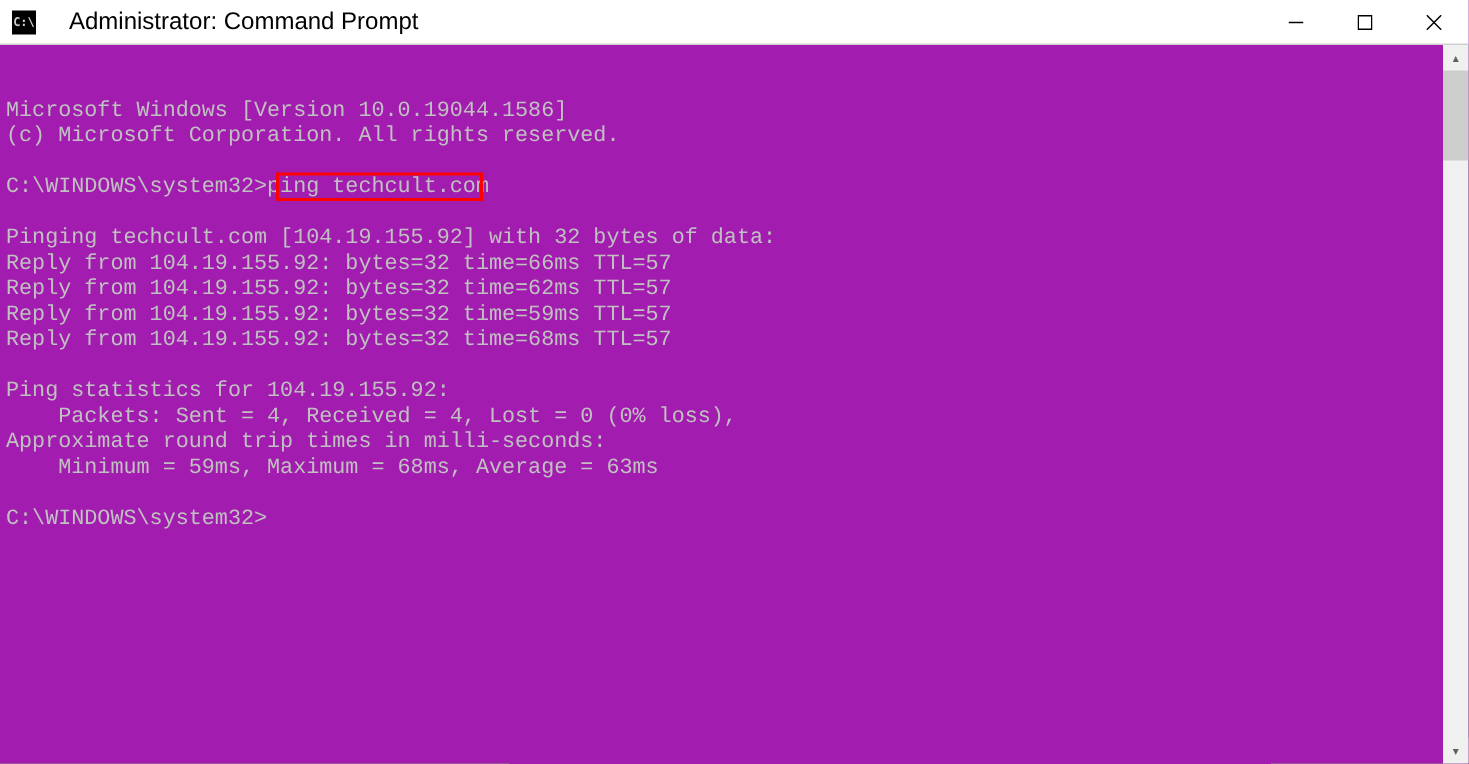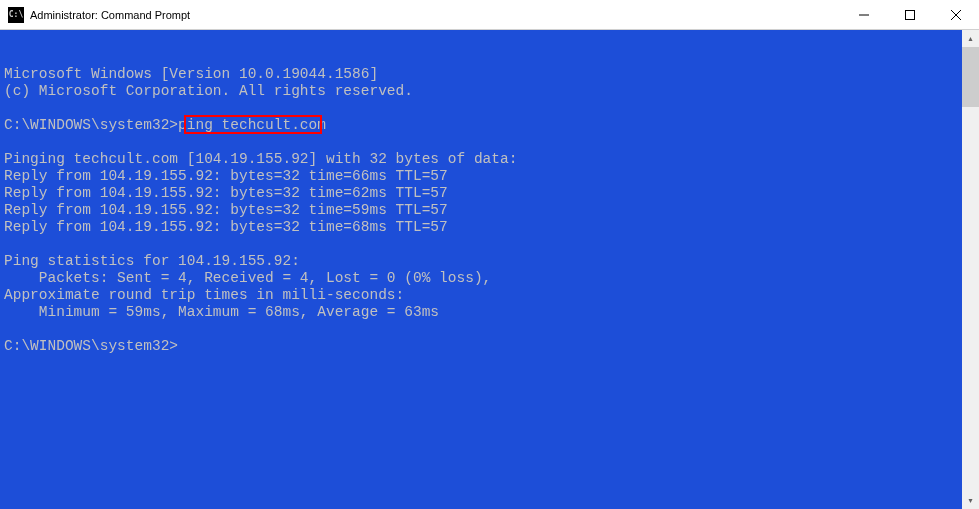--- a/index.html
+++ b/index.html
@@ -30,22 +30,23 @@
       background: #000;
       display: flex;
       align-items: center;
       justify-content: center;
       color: #ccc;
       font-size: 8px;
       font-family: Consolas, monospace;
       font-weight: bold;
     }
     .titlebar-text {
-      font-size: 11px;
+      font-size: 16px;
       color: #000;
+      margin-left: 16px;
     }
     .titlebar-right {
       display: flex;
       height: 100%;
     }
     .win-btn {
       width: 46px;
       height: 100%;
       display: flex;
       align-items: center;
@@ -55,21 +56,21 @@
       cursor: pointer;
     }
     .win-btn svg { width: 10px; height: 10px; }
     .terminal-wrap {
       display: flex;
       height: 479px;
       background: #000;
     }
     .terminal {
       flex: 1;
-      background: #1d4ed8;
+      background: #a21caf;
       color: #c0c0c0;
       font-family: Consolas, "Courier New", monospace;
       font-size: 14.5px;
       line-height: 17px;
       padding: 2px 0 0 4px;
       white-space: pre;
       position: relative;
     }
     .scrollbar {
       width: 17px;

